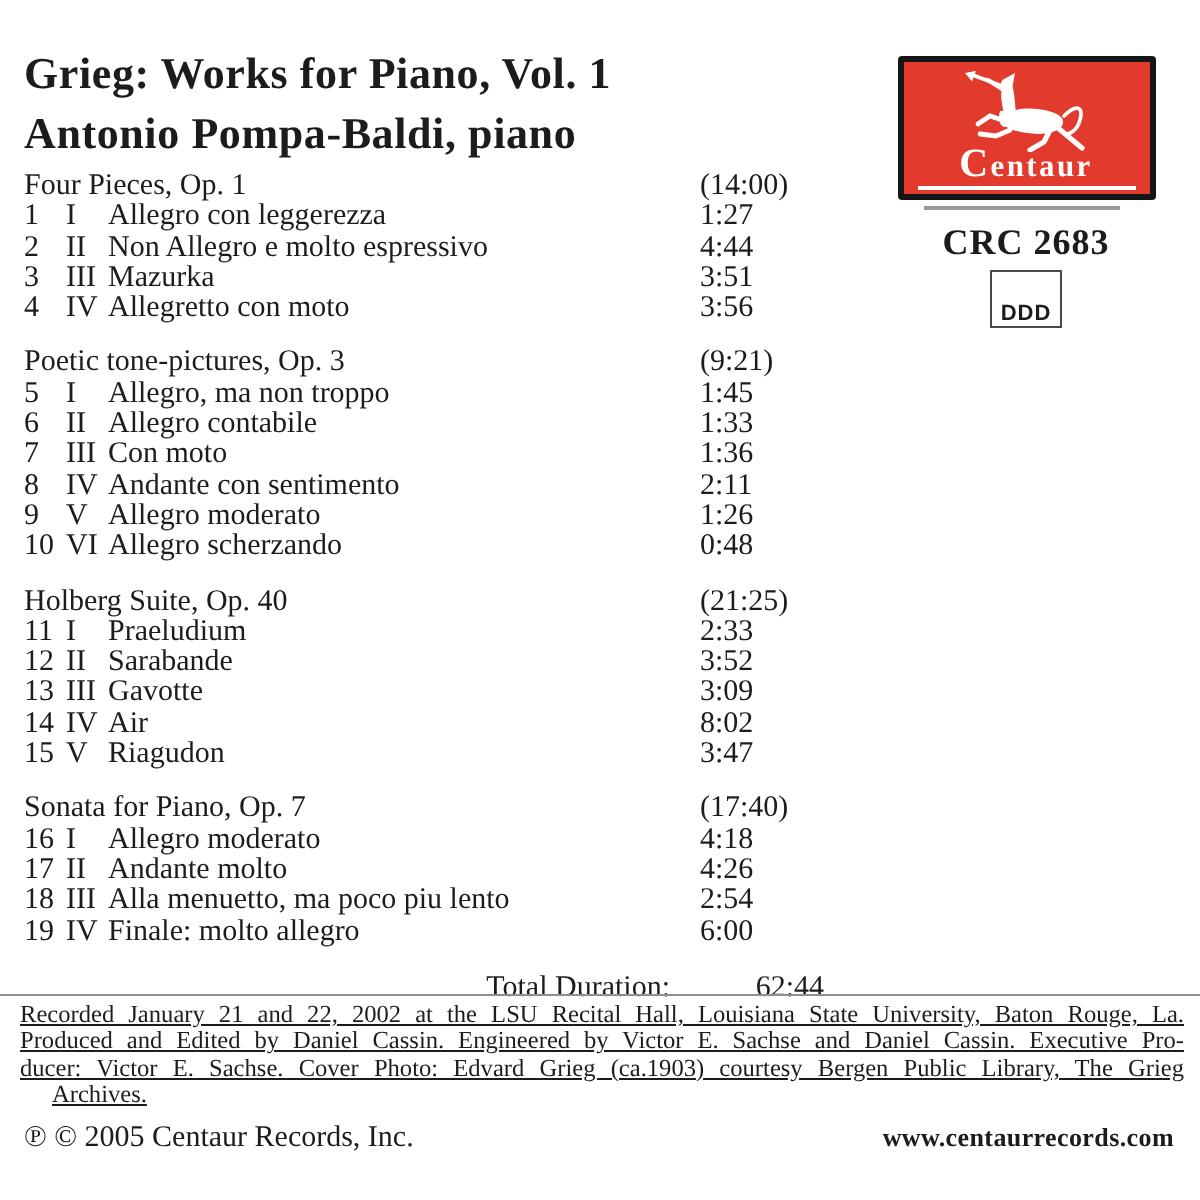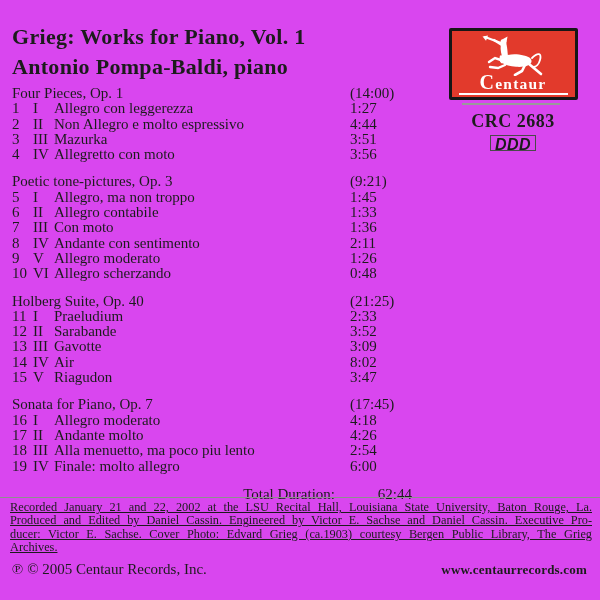--- a/index.html
+++ b/index.html
@@ -1,52 +1,52 @@
 <!DOCTYPE html>
 <html><head>
 <meta charset="utf-8">
 <style>
   html,body { margin:0; padding:0; background:#e9e9e9; }
   .page {
     position:relative; width:600px; height:600px;
-    background:#d946ef; color:#1c1c1c;
+    background:#ffffff; color:#1c1c1c;
     font-family:"Liberation Serif","DejaVu Serif",serif;
     overflow:hidden; margin:0 auto;
   }
   
   .header { position:absolute; left:12px; top:22px; }
   .title-line { font-size:22px; font-weight:700; letter-spacing:.3px; line-height:30px; white-space:nowrap; }
   
   .label-panel { position:absolute; left:448px; top:28px; width:130px; text-align:center; }
   .logo-box { position:relative; width:123px; height:66px; background:#e23a2c; border:3px solid #161616; border-radius:2px; margin:0 auto; }
   .centaur-svg { position:absolute; left:50%; transform:translateX(-50%); top:3px; width:66px; height:42px; }
   .brand { position:absolute; bottom:5px; left:0; right:0; color:#fff; font-weight:700; font-size:15.5px; letter-spacing:1.2px; line-height:1; }
   .brand::first-letter { font-size:20px; }
   .brand-underline { position:absolute; bottom:2.5px; left:7px; right:7px; height:1.5px; background:#fff; }
   .logo-shadow { width:98px; height:2px; background:#9a9a9a; margin:3px 0 0 14px; }
   .catalog { margin-top:6px; font-size:18px; font-weight:700; letter-spacing:.5px; }
   .spars-wrap { margin-top:3px; }
-  .spars { display:inline-block; border:1px solid #4a4a4a; padding:3px 4px 0;
-           font-family:"Liberation Sans","DejaVu Sans",sans-serif; font-size:16px; font-weight:700; letter-spacing:.5px; line-height:11px;font-style:italic; }
+  .spars { display:inline-block; border:1px solid #4a4a4a; padding:16px 4px 0;
+           font-family:"Liberation Sans","DejaVu Sans",sans-serif; font-size:11px; font-weight:700; letter-spacing:.5px; line-height:11px; }
   
   .tracklist { position:absolute; left:12px; top:86px; width:400px; font-size:15px; }
   .section { margin-bottom:12px; }
   .row { display:flex; line-height:15.3px; }
   .sec-title { flex:1; }
   .sec-dur, .time { width:62px; }
   .num { width:21px; }
   .rom { width:21px; }
   .ttl { flex:1; }
   .total-row { display:flex; justify-content:flex-end; margin-top:8px; line-height:16px; }
   .total-time { width:77px; text-align:right; }
   
   .divider { position:absolute; left:0; top:497px; width:600px; height:1px; background:#8f8f8f; }
   .credits { position:absolute; left:10px; top:501px; width:582px; font-size:12.3px; line-height:13.4px;text-decoration:underline; }
   .credit-line { text-align:justify; text-align-last:justify; }
-  .credit-line.last { text-align:center; text-align-last:left; }
+  .credit-line.last { text-align:center; text-align-last:left;margin-left:16px; }
   .footer { position:absolute; left:12px; right:13px; top:561px; display:flex; justify-content:space-between; align-items:baseline; }
   .copyright { font-size:15px; }
   .website { font-size:13px; font-weight:700; letter-spacing:.2px; }
 </style>
 </head>
 <body>
 
 <div class="page">
 
   <div class="header">
@@ -191,21 +191,21 @@
           <div class="row trk">
             <span class="num">15</span>
             <span class="rom">V</span>
             <span class="ttl">Riagudon</span>
             <span class="time">3:47</span>
           </div>
         </div>
         <div class="section">
           <div class="row sec-head">
             <span class="sec-title">Sonata for Piano, Op. 7</span>
-            <span class="sec-dur">(17:45)</span>
+            <span class="sec-dur">(17:40)</span>
           </div>
           <div class="row trk">
             <span class="num">16</span>
             <span class="rom">I</span>
             <span class="ttl">Allegro moderato</span>
             <span class="time">4:18</span>
           </div>
           <div class="row trk">
             <span class="num">17</span>
             <span class="rom">II</span>

